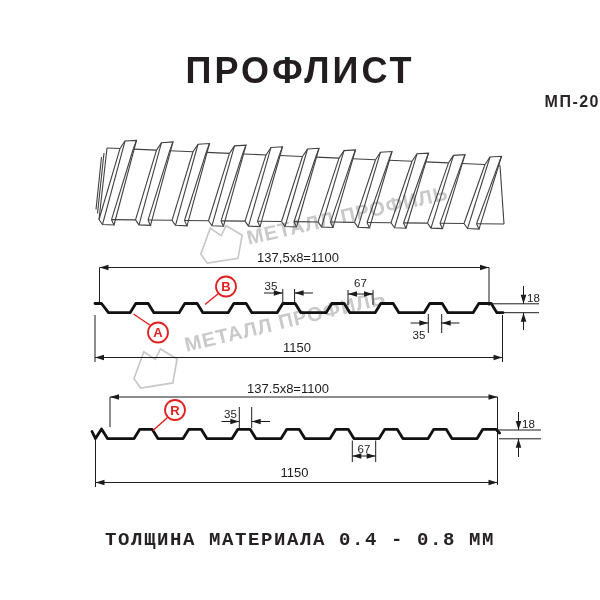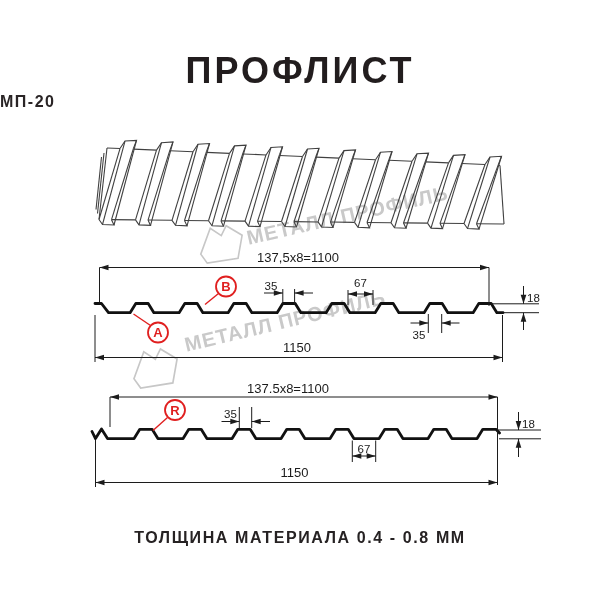--- a/index.html
+++ b/index.html
@@ -1,23 +1,23 @@
 <!DOCTYPE html>
 <html><head>
 <meta charset="utf-8">
 <style>
   html,body{margin:0;padding:0;background:#fff;}
   #page{position:relative;width:600px;height:600px;background:#ffffff;overflow:hidden;
         font-family:"Liberation Sans", sans-serif;border-radius:17px;}
   .title{position:absolute;left:0;top:50px;width:600px;text-align:center;
          font-size:36px;font-weight:800;letter-spacing:3px;color:#221d1e;}
-  .subtitle{position:absolute;left:0;top:93px;width:600px;text-align:left;
+  .subtitle{position:absolute;left:0;top:93px;width:600px;text-align:right;
          font-size:16px;font-weight:600;letter-spacing:1.5px;color:#2a2526;}
   .footer{position:absolute;left:0;top:529px;width:600px;text-align:center;
-         font-size:16px;font-weight:600;letter-spacing:1.6px;color:#262223;}
+         font-size:19px;font-weight:600;letter-spacing:1.6px;color:#262223;font-family:Liberation Mono, monospace;}
   .wm-layer{position:absolute;left:0;top:0;width:600px;height:600px;z-index:1;}
   .wm-text{position:absolute;white-space:nowrap;color:#c9c9c9;font-weight:700;
            font-size:20px;letter-spacing:1px;transform-origin:left center;}
   .wm1{left:247px;top:227px;transform:rotate(-12.8deg);}
   .wm2{left:185px;top:334px;transform:rotate(-13.5deg);}
   .wm-logo{position:absolute;}
   .wm-logo.l1{left:193px;top:220px;}
   .wm-logo.l2{left:126px;top:343px;}
   svg#drawing{position:absolute;left:0;top:0;z-index:2;}
   text.dim{font-family:"Liberation Sans",sans-serif;font-size:11.5px;fill:#1c1c1c;}

